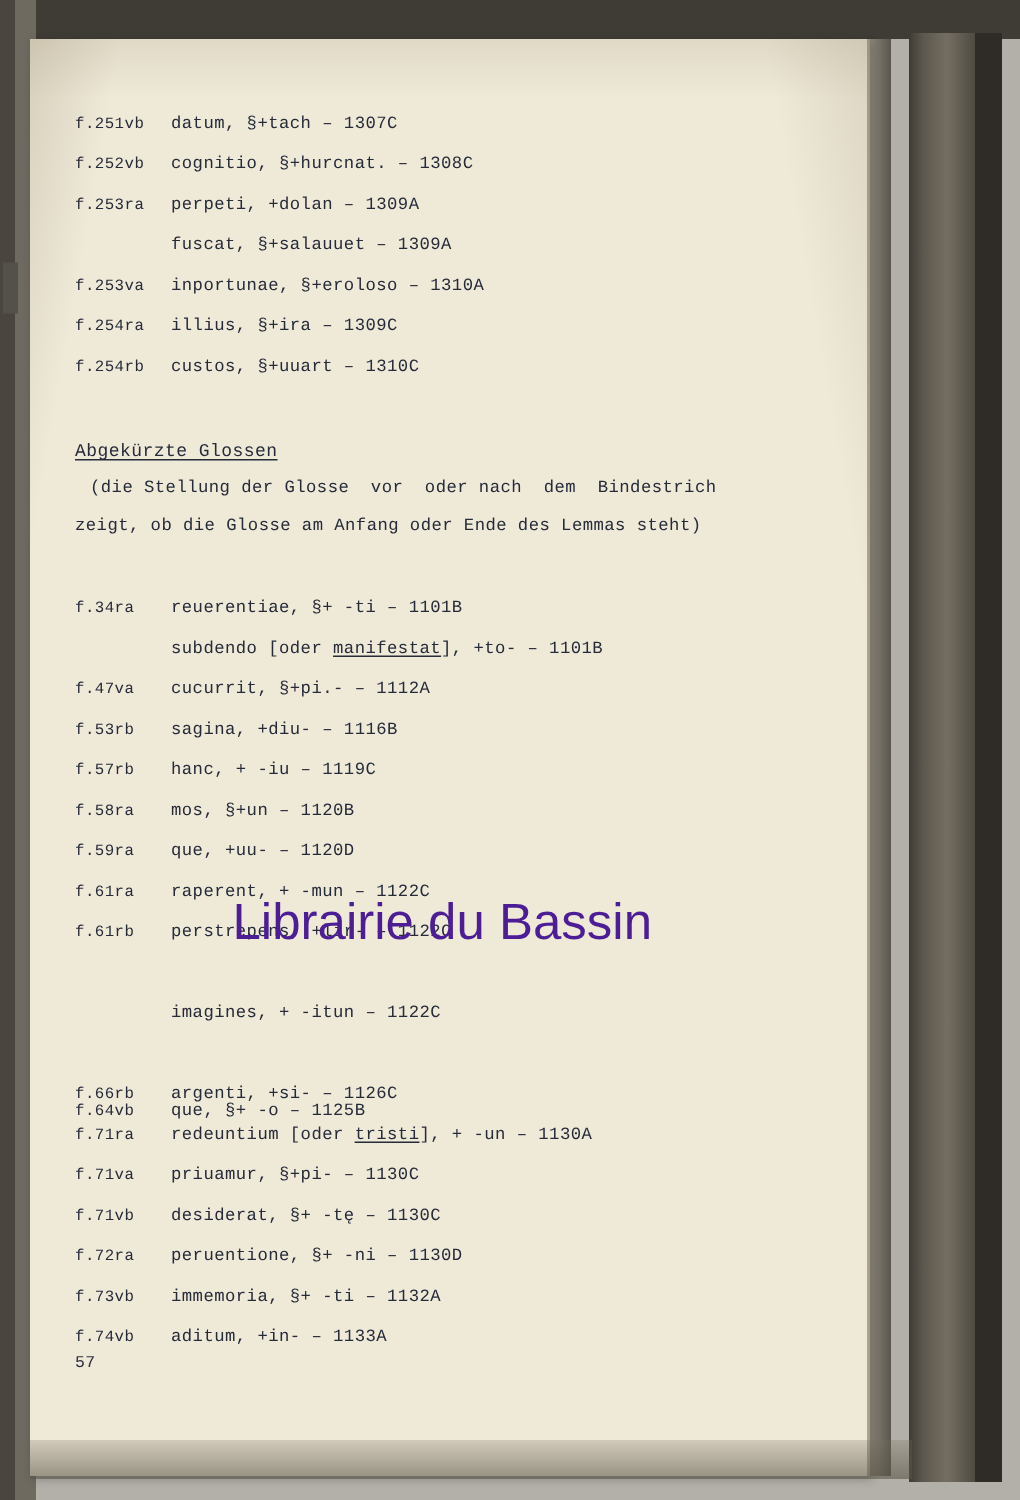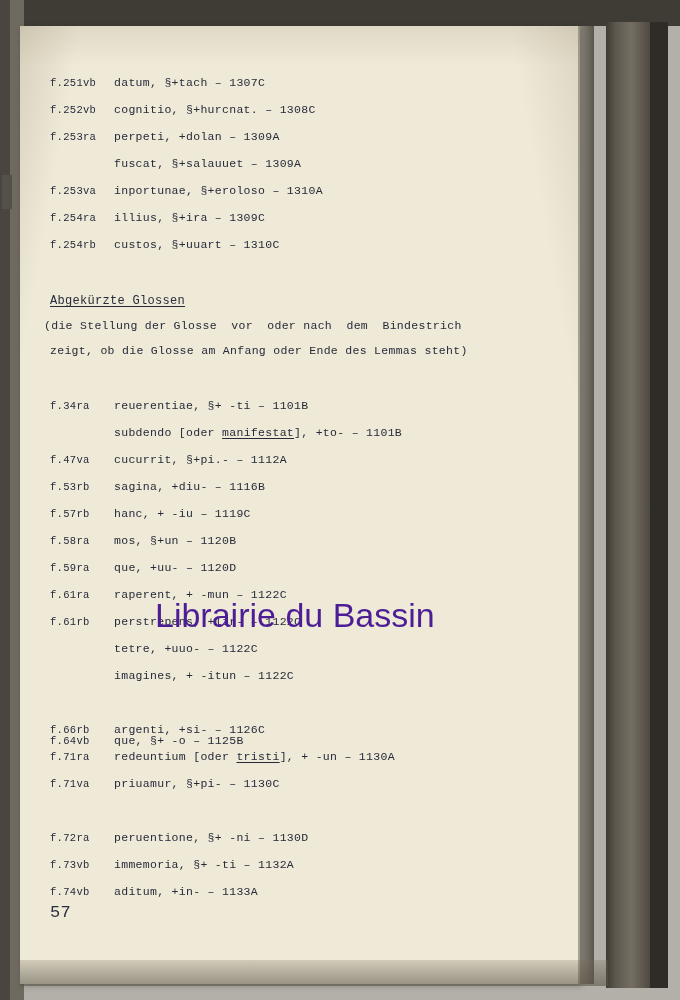--- a/index.html
+++ b/index.html
@@ -152,21 +152,21 @@
   }
   .heading {
     font-size: 12px;
   }
   .u { text-decoration: underline; text-underline-offset: 2px; }
 
   .pagenum {
     position: absolute;
     left: 30px;
     top: 877px;
-    font-size: 17px;
+    font-size: 11px;
     color: #2b3040;
     text-align: right;
   }
 
   
   .watermark {
     position: absolute;
     left: 155px;
     top: 596px;
     font-family: Liberation Sans, sans-serif;
@@ -196,38 +196,38 @@
 
         <div class="line" style="left:30px; top:50px;"><span class="folio">f.251vb</span><span>datum, §+tach – 1307C</span></div>
         <div class="line" style="left:30px; top:77px;"><span class="folio">f.252vb</span><span>cognitio, §+hurcnat. – 1308C</span></div>
         <div class="line" style="left:30px; top:104px;"><span class="folio">f.253ra</span><span>perpeti, +dolan – 1309A</span></div>
         <div class="line" style="left:30px; top:131px;"><span class="folio"></span><span>fuscat, §+salauuet – 1309A</span></div>
         <div class="line" style="left:30px; top:158px;"><span class="folio">f.253va</span><span>inportunae, §+eroloso – 1310A</span></div>
         <div class="line" style="left:30px; top:185px;"><span class="folio">f.254ra</span><span>illius, §+ira – 1309C</span></div>
         <div class="line" style="left:30px; top:212px;"><span class="folio">f.254rb</span><span>custos, §+uuart – 1310C</span></div>
 
         <div class="line heading u" style="left:30px; top:268px;">Abgekürzte Glossen</div>
-        <div class="line" style="left:24px; top:293px;">(die Stellung der Glosse  vor  oder nach  dem  Bindestrich</div>
+        <div class="line" style="left:40px; top:293px;">(die Stellung der Glosse  vor  oder nach  dem  Bindestrich</div>
         <div class="line" style="left:30px; top:318px;">zeigt, ob die Glosse am Anfang oder Ende des Lemmas steht)</div>
 
         <div class="line" style="left:30px; top:373px;"><span class="folio">f.34ra</span><span>reuerentiae, §+ -ti – 1101B</span></div>
         <div class="line" style="left:30px; top:400px;"><span class="folio"></span><span>subdendo [oder </span><span class="u">manifestat</span><span>], +to- – 1101B</span></div>
         <div class="line" style="left:30px; top:427px;"><span class="folio">f.47va</span><span>cucurrit, §+pi.- – 1112A</span></div>
         <div class="line" style="left:30px; top:454px;"><span class="folio">f.53rb</span><span>sagina, +diu- – 1116B</span></div>
         <div class="line" style="left:30px; top:481px;"><span class="folio">f.57rb</span><span>hanc, + -iu – 1119C</span></div>
         <div class="line" style="left:30px; top:508px;"><span class="folio">f.58ra</span><span>mos, §+un – 1120B</span></div>
         <div class="line" style="left:30px; top:535px;"><span class="folio">f.59ra</span><span>que, +uu- – 1120D</span></div>
         <div class="line" style="left:30px; top:562px;"><span class="folio">f.61ra</span><span>raperent, + -mun – 1122C</span></div>
         <div class="line" style="left:30px; top:589px;"><span class="folio">f.61rb</span><span>perstrepens, +lir- – 1122C</span></div>
-        <div class="line" style="left:30px; top:616px;"><span class="folio"></span><span>tetre, +uuo- – 1122C</span></div>
         <div class="line" style="left:30px; top:643px;text-align:right;"><span class="folio"></span><span>imagines, + -itun – 1122C</span></div>
         <div class="line" style="left:30px; top:670px;margin-top:38px;"><span class="folio">f.64vb</span><span>que, §+ -o – 1125B</span></div>
         <div class="line" style="left:30px; top:697px;"><span class="folio">f.66rb</span><span>argenti, +si- – 1126C</span></div>
         <div class="line" style="left:30px; top:724px;"><span class="folio">f.71ra</span><span>redeuntium [oder </span><span class="u">tristi</span><span>], + -un – 1130A</span></div>
         <div class="line" style="left:30px; top:751px;"><span class="folio">f.71va</span><span>priuamur, §+pi- – 1130C</span></div>
+        <div class="line" style="left:30px; top:778px;"><span class="folio">f.71vb</span><span>desiderat, §+ -tę – 1130C</span></div>
         <div class="line" style="left:30px; top:805px;"><span class="folio">f.72ra</span><span>peruentione, §+ -ni – 1130D</span></div>
         <div class="line" style="left:30px; top:832px;"><span class="folio">f.73vb</span><span>immemoria, §+ -ti – 1132A</span></div>
         <div class="line" style="left:30px; top:859px;"><span class="folio">f.74vb</span><span>aditum, +in- – 1133A</span></div>
 
         <div class="pagenum">57</div>
       </div>
     </div>
 
     <div class="gutter"></div>
     <div class="gutter-dark"></div>

